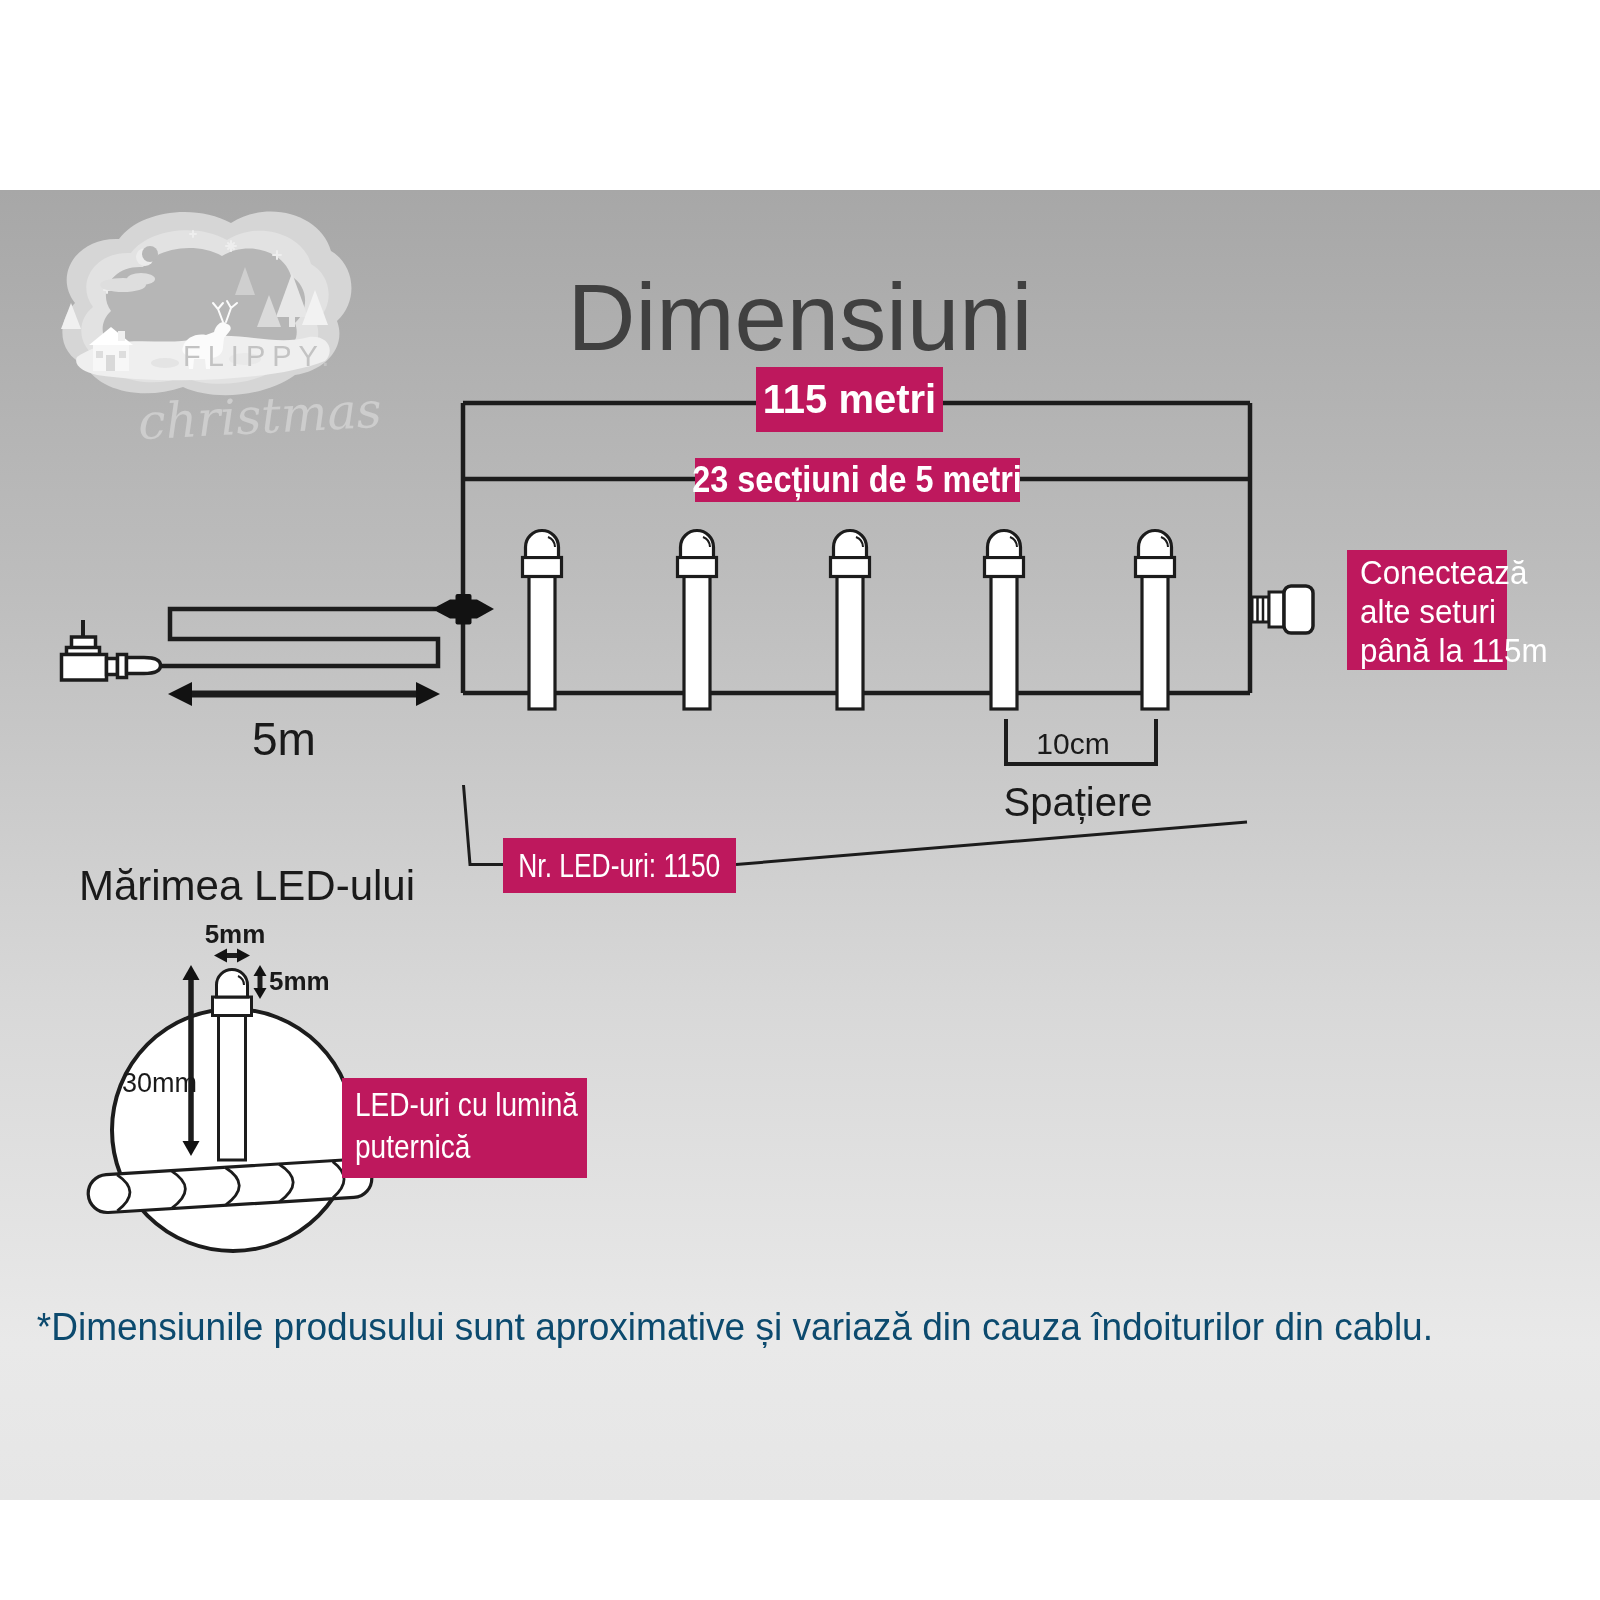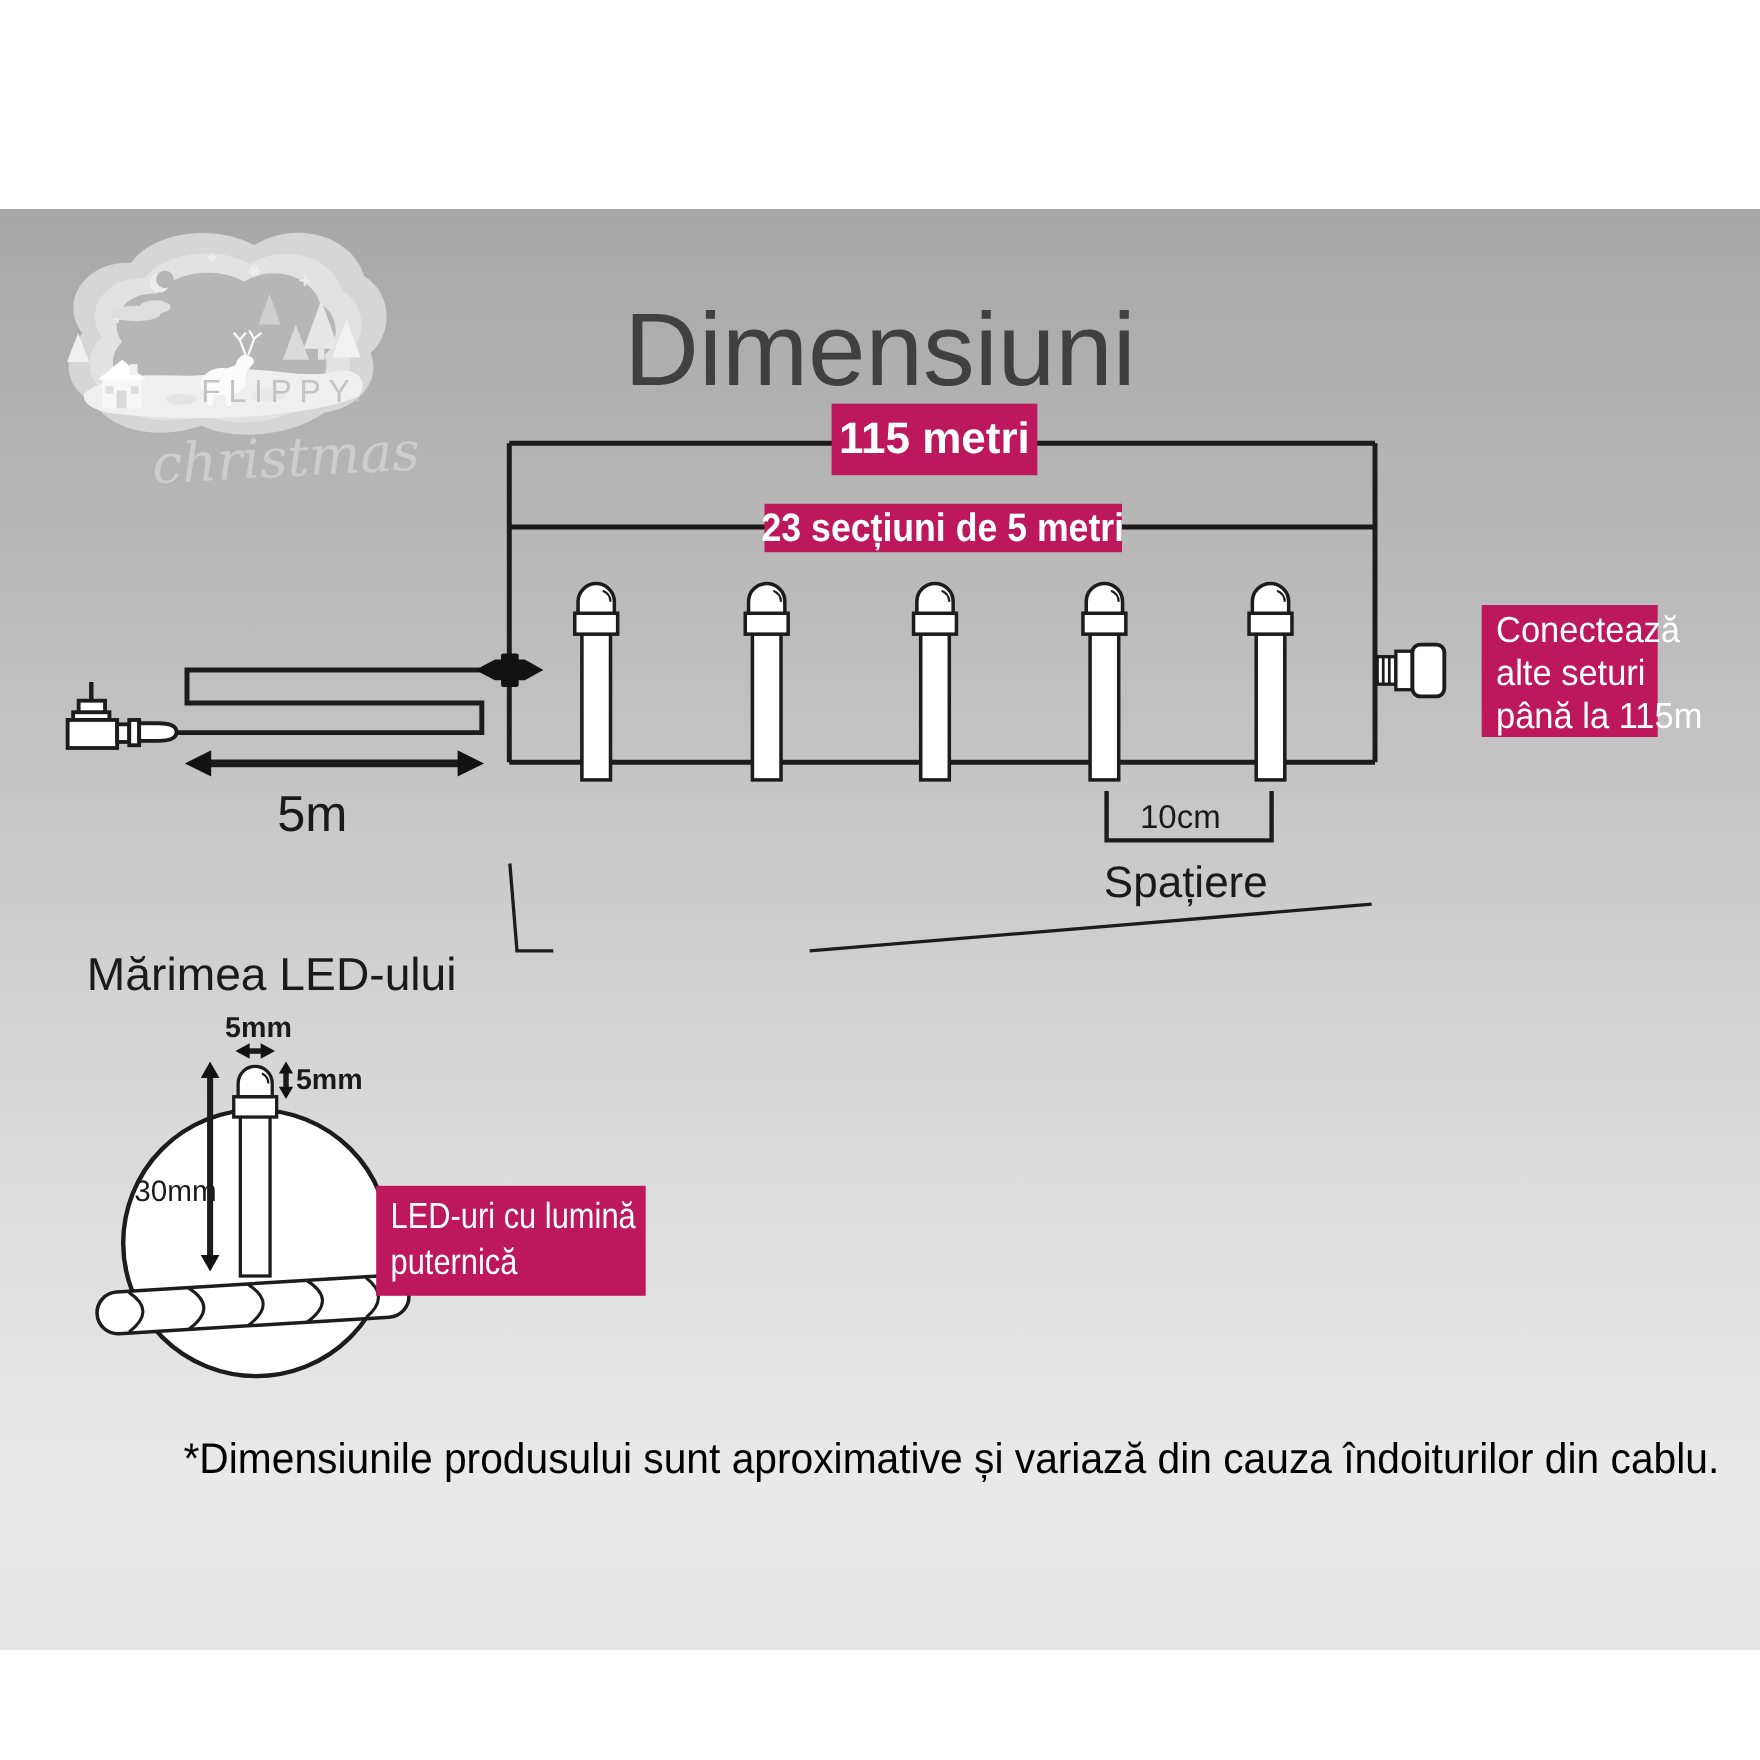--- a/index.html
+++ b/index.html
@@ -28,21 +28,21 @@
   .lines div{white-space:nowrap;}
 
   .lbl{position:absolute;color:#1a1a1a;white-space:nowrap;}
   .lbl-5m{left:252px;top:712px;width:100px;text-align:left;font-size:46px;}
   .lbl-10cm{left:1027px;top:727px;width:92px;text-align:center;font-size:30px;}
   .lbl-spatiere{left:990px;top:780px;width:176px;text-align:center;font-size:40px;}
   .lbl-marimea{left:72px;top:862px;width:350px;text-align:center;font-size:42px;}
   .lbl-5mm-top{left:196px;top:919px;width:78px;text-align:center;font-size:26px;font-weight:700;}
   .lbl-5mm-right{left:269px;top:966px;font-size:26px;font-weight:700;}
   .lbl-30mm{left:122px;top:1068px;font-size:27px;}
-  .footnote{position:absolute;left:0;top:1305px;width:1600px;text-align:right;font-size:39px;color:#000000;}
+  .footnote{position:absolute;left:0;top:1305px;width:1600px;text-align:left;font-size:39px;color:#0c4a6e;}
   .footnote .condense{display:inline-block;transform:scaleX(0.95);transform-origin:center;white-space:nowrap;}
 
   .logo{position:absolute;left:45px;top:195px;width:310px;height:275px;}
   .logo-flippy{position:absolute;left:183px;top:340px;font-size:29px;letter-spacing:7px;
         color:#c3c3c3;font-weight:500;}
   .logo-christmas{position:absolute;left:138px;top:388px;font-size:49px;color:#cdcdcd;
         font-family:"DejaVu Serif",serif;font-style:italic;transform:rotate(-3deg);}
 </style>
 </head>
 <body>
@@ -218,20 +218,23 @@
   </div>
 
   <div class="blackbox box-connect">
     <div class="lines">
       <div>Conectează</div>
       <div>alte seturi</div>
       <div>până la 115m</div>
     </div>
   </div>
 
+  <div class="blackbox box-nrled">
+    <span class="condense">Nr. LED-uri: 1150</span>
+  </div>
 
   <div class="blackbox box-ledinfo">
     <div class="lines">
       <div>LED-uri cu lumină</div>
       <div>puternică</div>
     </div>
   </div>
 
   <div class="lbl lbl-5m">5m</div>
   <div class="lbl lbl-10cm">10cm</div>

